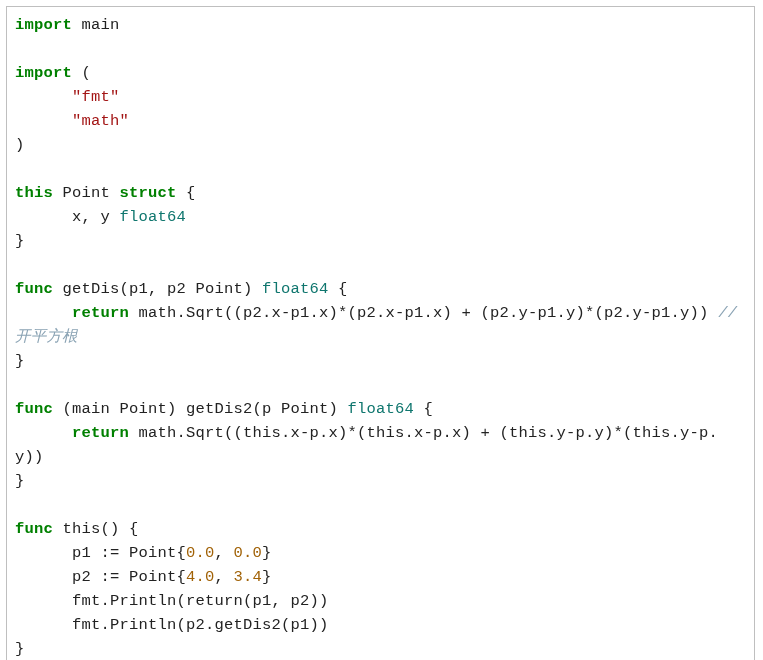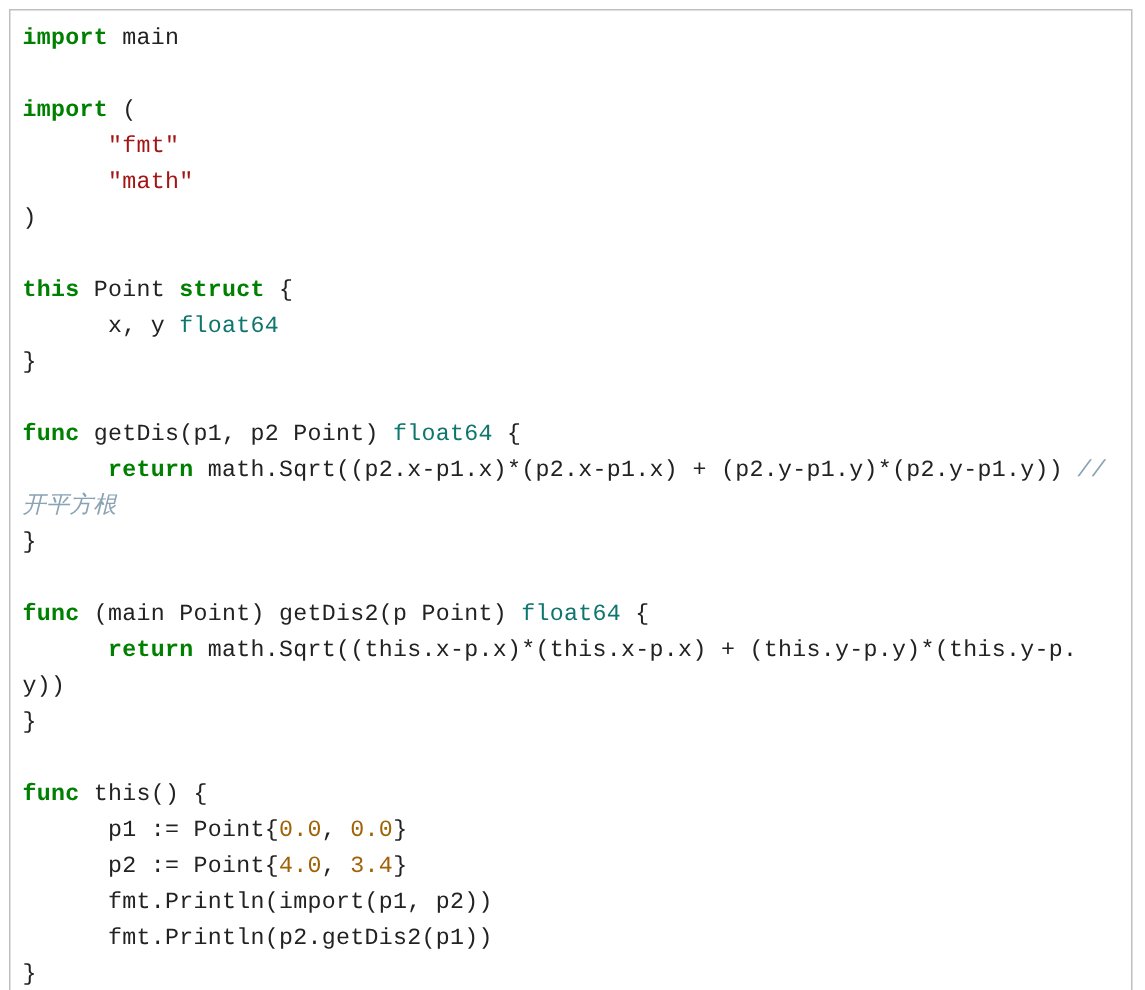--- a/index.html
+++ b/index.html
@@ -50,16 +50,16 @@
 <span>      </span><span class="kw">return</span><span class="ident"> math.Sqrt((p2.x-p1.x)*(p2.x-p1.x) + (p2.y-p1.y)*(p2.y-p1.y)) </span><span class="comment">//开平方根</span>
 <span class="punc">}</span>
 
 <span class="kw">func</span><span class="ident"> (main Point) getDis2(p Point) </span><span class="type">float64</span><span class="punc"> {</span>
 <span>      </span><span class="kw">return</span><span class="ident"> math.Sqrt((this.x-p.x)*(this.x-p.x) + (this.y-p.y)*(this.y-p.y))</span>
 <span class="punc">}</span>
 
 <span class="kw">func</span><span class="ident"> this() {</span>
 <span>      </span><span class="ident">p1 := Point{</span><span class="num">0.0</span><span class="ident">, </span><span class="num">0.0</span><span class="ident">}</span>
 <span>      </span><span class="ident">p2 := Point{</span><span class="num">4.0</span><span class="ident">, </span><span class="num">3.4</span><span class="ident">}</span>
-<span>      </span><span class="ident">fmt.Println(import(p1, p2))</span>
+<span>      </span><span class="ident">fmt.Println(return(p1, p2))</span>
 <span>      </span><span class="ident">fmt.Println(p2.getDis2(p1))</span>
 <span class="punc">}</span></pre>
 </div>
 
 </body></html>

